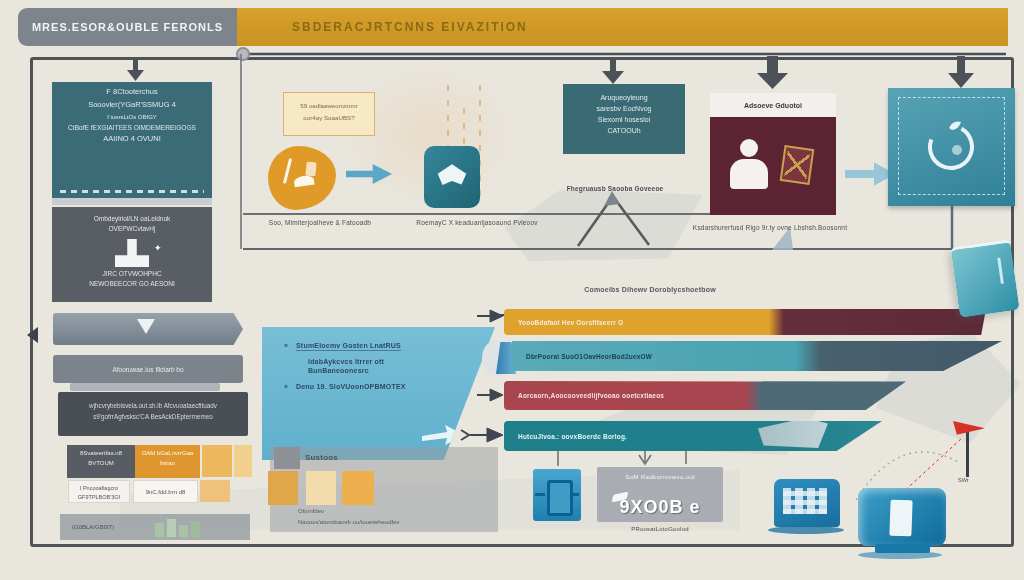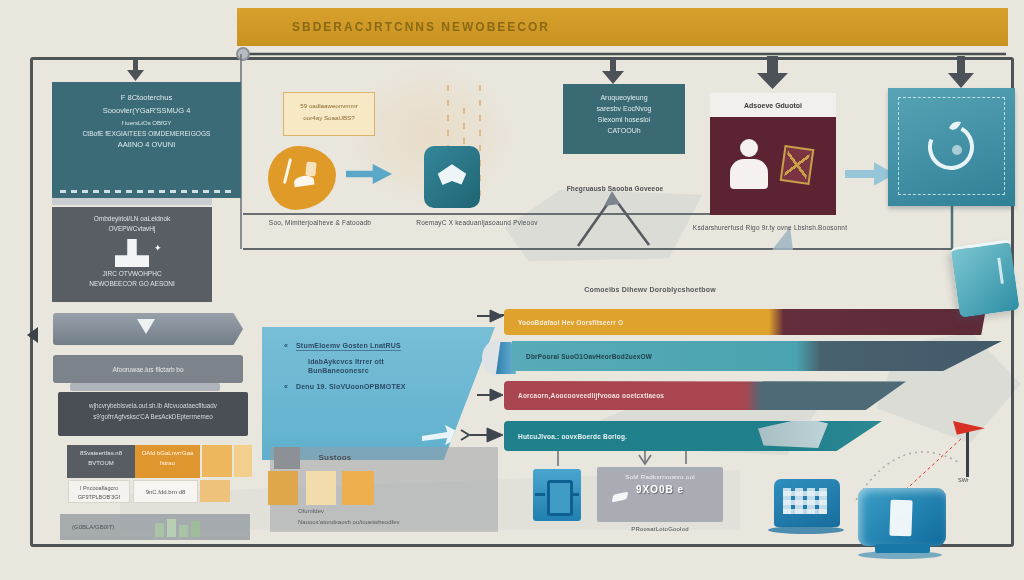--- a/index.html
+++ b/index.html
@@ -15,22 +15,22 @@
 
   
   .tab-left{position:absolute;left:18px;top:8px;width:219px;height:38px;background:#7d848c;
             border-radius:9px 0 0 9px;display:flex;align-items:center;justify-content:center;
             color:#f2f3f4;font-size:11px;font-weight:bold;letter-spacing:1px;}
   .band-gold{position:absolute;left:237px;top:8px;width:771px;height:38px;
              background:linear-gradient(180deg,#d8a02c,#c99322);display:flex;align-items:center;
              color:#8a6a14;font-size:12px;font-weight:bold;letter-spacing:2px;padding-left:55px;box-sizing:border-box;}
 
   
-  .box-teal{position:absolute;left:52px;top:82px;width:189px;height:116px;background:#3a6b77;
-            color:#dfe9ec;text-align:center;font-size:7.5px;line-height:1.7;padding-top:10px;box-sizing:border-box;}
+  .box-teal{position:absolute;left:52px;top:82px;width:160px;height:116px;background:#3a6b77;
+            color:#dfe9ec;text-align:center;font-size:7.5px;line-height:1.7;padding-top:4px;box-sizing:border-box;}
   .box-teal .dashes{position:absolute;left:8px;right:8px;bottom:5px;height:3px;
             background:repeating-linear-gradient(90deg,#cfe0e4 0 6px,transparent 6px 11px);}
   .base-strip{position:absolute;left:52px;top:198px;width:160px;height:7px;background:#c9cdd0;}
   .box-method{position:absolute;left:52px;top:207px;width:160px;height:95px;background:#595e65;
             color:#e2e4e6;text-align:center;font-size:6.5px;line-height:1.6;padding-top:7px;box-sizing:border-box;}
   .pedestal{position:absolute;left:63px;top:32px;width:34px;height:28px;background:#f2f4f5;
             clip-path:polygon(36% 0,64% 0,64% 58%,100% 58%,100% 100%,0 100%,0 58%,36% 58%);}
   .sparkle{position:absolute;color:#ffffff;font-size:9px;}
   .chevron1{position:absolute;left:53px;top:313px;width:190px;height:32px;
             background:linear-gradient(180deg,#98a1aa,#717d88);
@@ -108,21 +108,21 @@
   .note2{position:absolute;left:298px;top:506px;color:#55595d;font-size:6px;line-height:1.8;}
   .tablet{position:absolute;left:533px;top:469px;width:48px;height:52px;border-radius:3px;
         background:linear-gradient(180deg,#4aa6cf,#1f7fae);}
   .tablet .scr{position:absolute;left:14px;top:11px;width:20px;height:30px;border:3px solid #0f5f92;
         background:#3f9cc4;border-radius:3px;}
   .tablet .wingl{position:absolute;left:2px;top:24px;width:10px;height:3px;background:#0f5f92;}
   .tablet .wingr{position:absolute;right:2px;top:24px;width:10px;height:3px;background:#0f5f92;}
   .devbox{position:absolute;left:597px;top:467px;width:126px;height:55px;background:#a9adb3;border-radius:2px;
         text-align:center;color:#f2f3f4;}
   .devbox .l1{font-size:6.2px;margin-top:6px;letter-spacing:.3px;}
-  .devbox .l2{font-size:10px;font-weight:bold;color:#ffffff;text-shadow:1px 1px 1px rgba(60,60,60,.6);margin-top:4px;letter-spacing:1px;}
+  .devbox .l2{font-size:18px;font-weight:bold;color:#ffffff;text-shadow:1px 1px 1px rgba(60,60,60,.6);margin-top:17px;letter-spacing:1px;}
   .devbox .hand{position:absolute;left:16px;top:26px;width:14px;height:8px;background:#f5f6f7;
         transform:skewX(-24deg) rotate(-12deg);border-radius:2px;}
   .calc{position:absolute;left:774px;top:479px;width:66px;height:48px;border-radius:7px 7px 4px 4px;
         background:linear-gradient(160deg,#2f8fbe,#176d9e);}
   .calc .keys{position:absolute;left:9px;top:9px;width:44px;height:26px;
         background-image:repeating-linear-gradient(0deg,rgba(255,255,255,.8) 0 5px,transparent 5px 9px),
                          repeating-linear-gradient(90deg,rgba(255,255,255,.8) 0 8px,transparent 8px 12px);
         background-blend-mode:multiply;opacity:.9;}
   .calc .base{position:absolute;left:-6px;bottom:-7px;width:76px;height:8px;background:rgba(23,109,158,.75);border-radius:50%;}
   .crt{position:absolute;left:858px;top:488px;width:88px;height:58px;border-radius:9px;
@@ -200,22 +200,25 @@
       <line x1="558" y1="441" x2="558" y2="466"></line>
       <line x1="645" y1="437" x2="645" y2="462"></line>
       <path d="M639,455 L645,464 L651,455"></path>
       <line x1="686" y1="437" x2="686" y2="464"></line>
     </g>
 
     <path d="M856,500 Q 900,430 958,462" stroke="#a3a7aa" stroke-width="1.4" stroke-dasharray="2,4" fill="none"></path>
     <path d="M888,506 L962,438" stroke="#d93025" stroke-width="1" stroke-dasharray="3,3" fill="none"></path>
   </svg>
 
+  <div class="tab-left">
+    <span>MRES.ESOR&amp;OUBLE FERONLS</span>
+  </div>
   <div class="band-gold">
-    <span>SBDERACJRTCNNS NEWOBEECOR</span>
+    <span>SBDERACJRTCNNS EIVAZITION</span>
   </div>
 
   <div class="box-teal">
     <div>F 8Ctooterchus</div>
     <div>Sooovler(YGaR'SSMUG 4</div>
     <div style="font-size:6px;">f iuersLtOs OBfGY</div>
     <div style="font-size:6.6px;">CtBofE fEXGIAITEES OIMDEMEREIGOGS</div>
     <div>AAIINO 4 OVUNI</div>
     <div class="dashes"></div>
   </div>
@@ -363,21 +366,21 @@
   </div>
   <div class="bar" style="left:504px;top:421px;width:378px;height:30px;color:#e9f2f3;border-radius:4px 0 0 4px;
               background:linear-gradient(90deg,#1f808c 0%,#1f808c 78%,#2d8994 100%);
               clip-path:polygon(0 0,100% 0,88% 100%,0 100%);">
     <span>HutcuJlvoa.: oovxBoerdc Borlog.</span>
   </div>
   <div class="book-teal"></div>
 
   <div class="panel-gray2"></div>
   <div class="abs" style="left:274px;top:447px;width:26px;height:22px;background:#8d9196;"></div>
-  <div class="caption" style="left:305px;top:453px;width:60px;font-size:8px;font-weight:bold;color:#4e5256;text-align:center;">
+  <div class="caption" style="left:305px;top:453px;width:60px;font-size:8px;font-weight:bold;color:#4e5256;text-align:left;">
     <span>Sustoos</span>
   </div>
   <div class="sq" style="left:268px;top:471px;width:30px;height:34px;background:#dfa64a;"></div>
   <div class="sq" style="left:306px;top:471px;width:30px;height:34px;background:#f2dcab;"></div>
   <div class="sq" style="left:342px;top:471px;width:32px;height:34px;background:#eeaf4e;"></div>
   <div class="note2">
     <div>Ofumfdev</div>
     <div>Naooos'atondxaovb ou/iouetwheodfev</div>
   </div>
 

